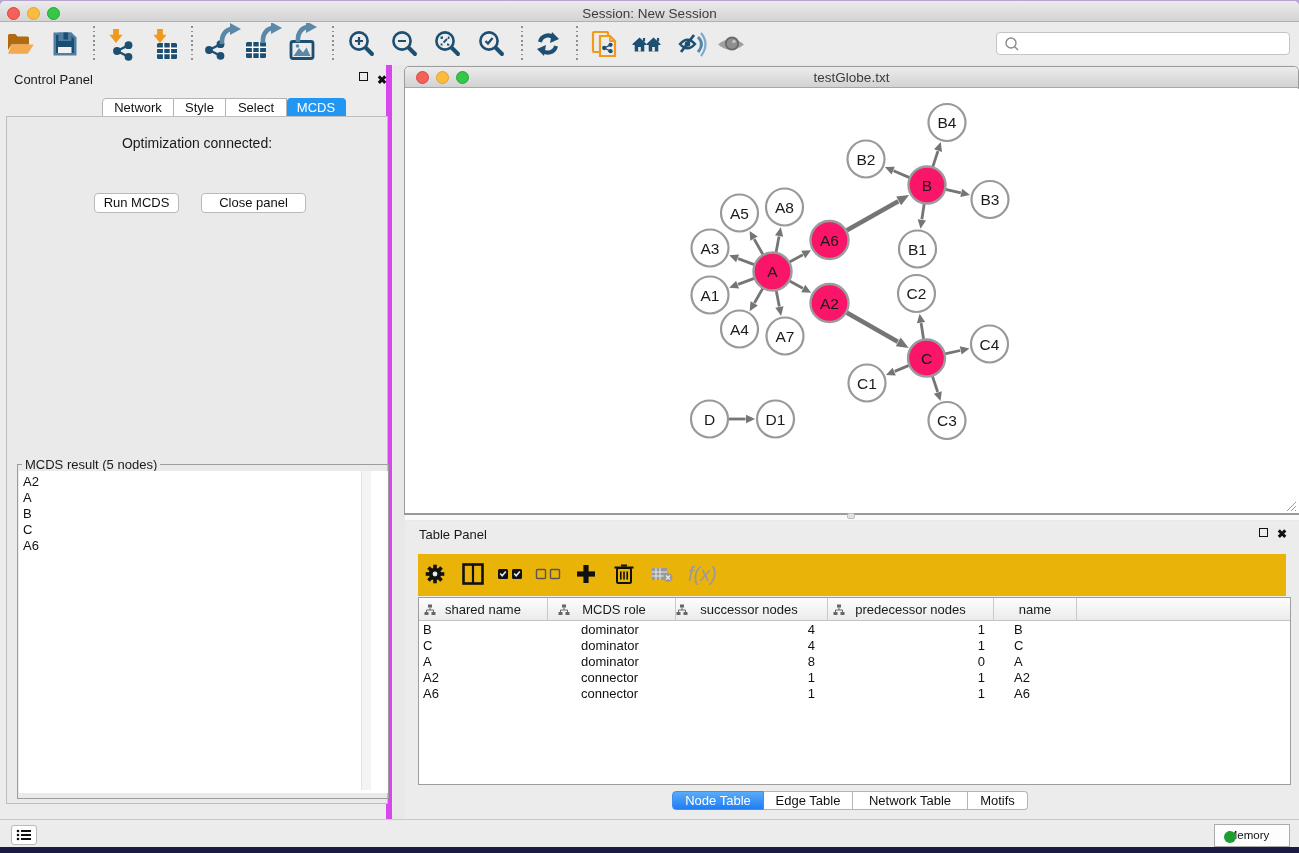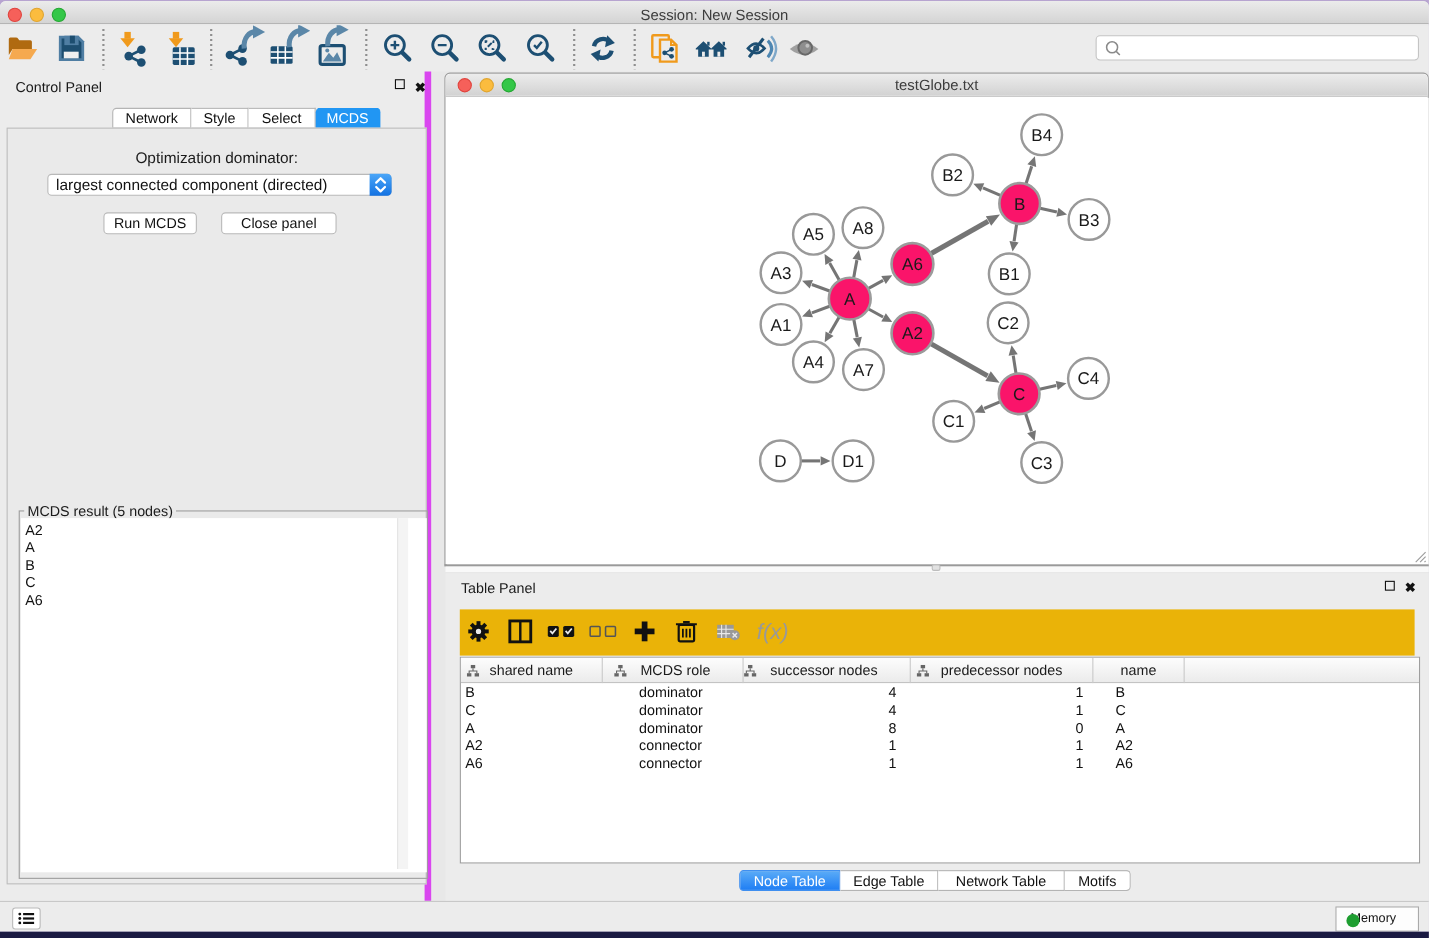--- a/index.html
+++ b/index.html
@@ -216,27 +216,21 @@
       <div class="pbtn" style="left:359px;top:7px;width:9px;height:9px;border:1.5px solid #111;"></div>
       <div class="pbtn" style="left:377px;font-weight:bold;">✖</div>
     </div>
     <div class="tabs" style="left:78px;top:33px;">
       <div class="tab first" style="width:72px;">Network</div>
       <div class="tab" style="width:52px;">Style</div>
       <div class="tab" style="width:61px;">Select</div>
       <div class="tab sel last" style="width:59px;">MCDS</div>
     </div>
     <div id="cpbody">
-      <div id="optlabel">Optimization dominator:</div>
-      <div id="dropdown">largest connected component (directed)
-        <div id="spinner"><svg width="20" height="20" viewBox="0 0 20 20">
-              <path d="M6 8 L10 4 L14 8" fill="none" stroke="#fff" stroke-width="2" stroke-linecap="round" stroke-linejoin="round"></path>
-              <path d="M6 12 L10 16 L14 12" fill="none" stroke="#fff" stroke-width="2" stroke-linecap="round" stroke-linejoin="round"></path>
-            </svg></div>
-      </div>
+      <div id="optlabel">Optimization connected:</div>
       <div class="btn" style="left:87px;top:76px;width:85px;text-align:center;">Run MCDS</div>
       <div class="btn" style="left:194px;top:76px;width:105px;">Close panel</div>
       <div id="groupbox">
         <div id="grouplabel">MCDS result (5 nodes)</div>
         <div id="mcdslist">
           <div>A2</div>
             <div>A</div>
             <div>B</div>
             <div>C</div>
             <div>A6</div>

